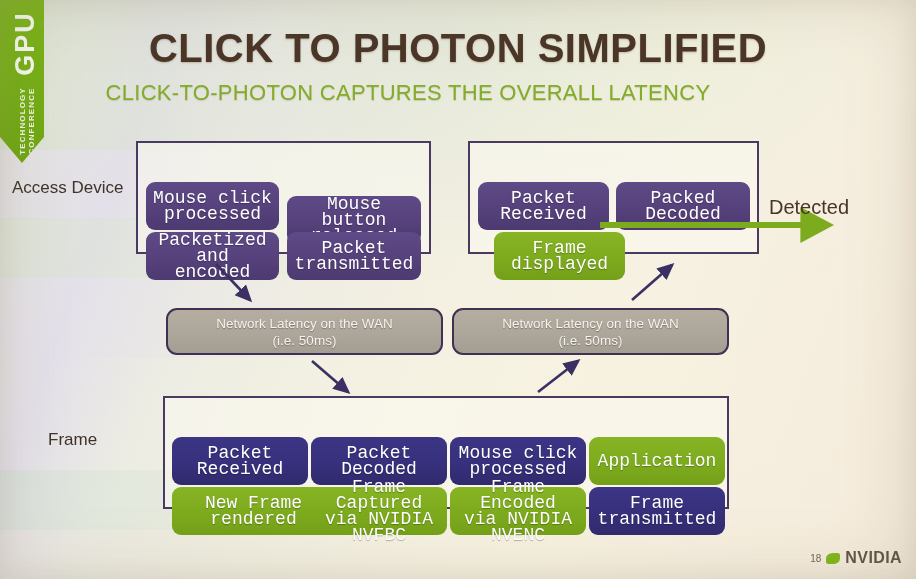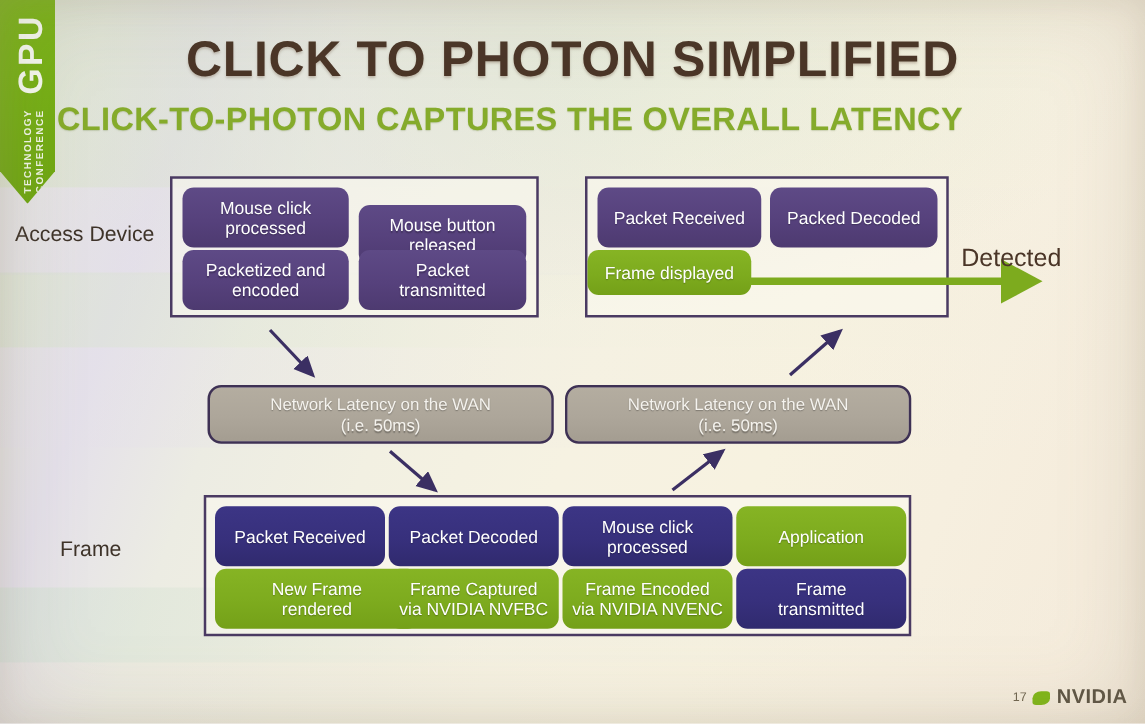--- a/index.html
+++ b/index.html
@@ -86,22 +86,22 @@
     font-size: 40px;
     letter-spacing: 0.5px;
     color: #4a3527;
     text-shadow: 0 1px 2px rgba(120,100,80,0.35);
     z-index: 5;
   }
   #title-sub {
     position: absolute; left: 0; top: 80px; width: 816px;
     text-align: center;
     font-family: "Liberation Sans", sans-serif;
-    font-weight: bold;
-    font-size: 26px;
+    font-weight: normal;
+    font-size: 22px;
     letter-spacing: 0.3px;
     color: #85ab2b;
     text-shadow: 0 1px 1px rgba(120,140,80,0.3);
     z-index: 5;
   }
 
   
   .row-label {
     position: absolute;
     font-family: "Liberation Sans", sans-serif;
@@ -125,26 +125,27 @@
   
   .cell {
     position: absolute;
     box-sizing: border-box;
     border-radius: 9px;
     display: flex;
     align-items: center;
     justify-content: center;
     text-align: center;
     color: #ffffff;
-    font-family: Liberation Sans, sans-serif;
-    font-size: 14px;
+    font-family: Liberation Mono, monospace;
+    font-size: 18px;
     line-height: 16px;
     padding: 2px 4px;
     white-space: pre-line;
     text-shadow: 0 1px 1px rgba(0,0,0,0.28);
+    margin-top: 32px;
   }
   .cell.purple  { background: linear-gradient(180deg, #5e4a86 0%, #56417c 55%, #4d3a70 100%); }
   .cell.navy    { background: linear-gradient(180deg, #3c3585 0%, #37307c 55%, #302a6e 100%); }
   .cell.green   { background: linear-gradient(180deg, #86b424 0%, #7dab1e 55%, #74a018 100%); }
 
   
   .wan {
     position: absolute;
     box-sizing: border-box;
     border: 2px solid #3e3154;
@@ -243,21 +244,21 @@
 released</div>
     <div class="cell purple" style="left:8px; top:57px; width:133px; height:48px;">Packetized and
 encoded</div>
     <div class="cell purple" style="left:149px; top:57px; width:134px; height:48px;">Packet
 transmitted</div>
   </div>
 
   <div class="group" id="grp-access-right" style="left:468px; top:141px; width:291px; height:113px;">
     <div class="cell purple" style="left:8px; top:7px; width:131px; height:48px;">Packet Received</div>
     <div class="cell purple" style="left:146px; top:7px; width:134px; height:48px;">Packed Decoded</div>
-    <div class="cell green" style="left:0; top:57px; width:131px; height:36px;">Frame displayed</div>
+    <div class="cell green" style="left:24px; top:57px; width:131px; height:48px;">Frame displayed</div>
   </div>
 
   <div class="wan" id="wan-left" style="left:166px; top:308px; width:277px; height:47px;">Network Latency on the WAN
 (i.e. 50ms)</div>
   <div class="wan" id="wan-right" style="left:452px; top:308px; width:277px; height:47px;">Network Latency on the WAN
 (i.e. 50ms)</div>
 
   <div class="group" id="grp-server" style="left:163px; top:396px; width:566px; height:113px;">
     <div class="cell navy" style="left:7px; top:7px; width:136px; height:48px;">Packet Received</div>
     <div class="cell navy" style="left:146px; top:7px; width:136px; height:48px;">Packet Decoded</div>
@@ -291,19 +292,19 @@
     <line x1="538" y1="392" x2="578" y2="361" stroke="#3b2f63" stroke-width="2.6" marker-end="url(#ah-purple)"></line>
 
     <line x1="632" y1="300" x2="672" y2="265" stroke="#3b2f63" stroke-width="2.6" marker-end="url(#ah-purple)"></line>
 
     <line x1="600" y1="225" x2="828" y2="225" stroke="#7dab1e" stroke-width="6" marker-end="url(#ah-green)"></line>
   </svg>
 
   <div id="detected-label">Detected</div>
 
   <div id="footer">
-    <span id="page-num">17</span>
+    <span id="page-num">18</span>
     <span id="nv-logo-mark"></span>
     <span id="nv-logo-text">NVIDIA</span>
   </div>
 
   <div id="vignette"></div>
 </div>
 
 </body></html>

